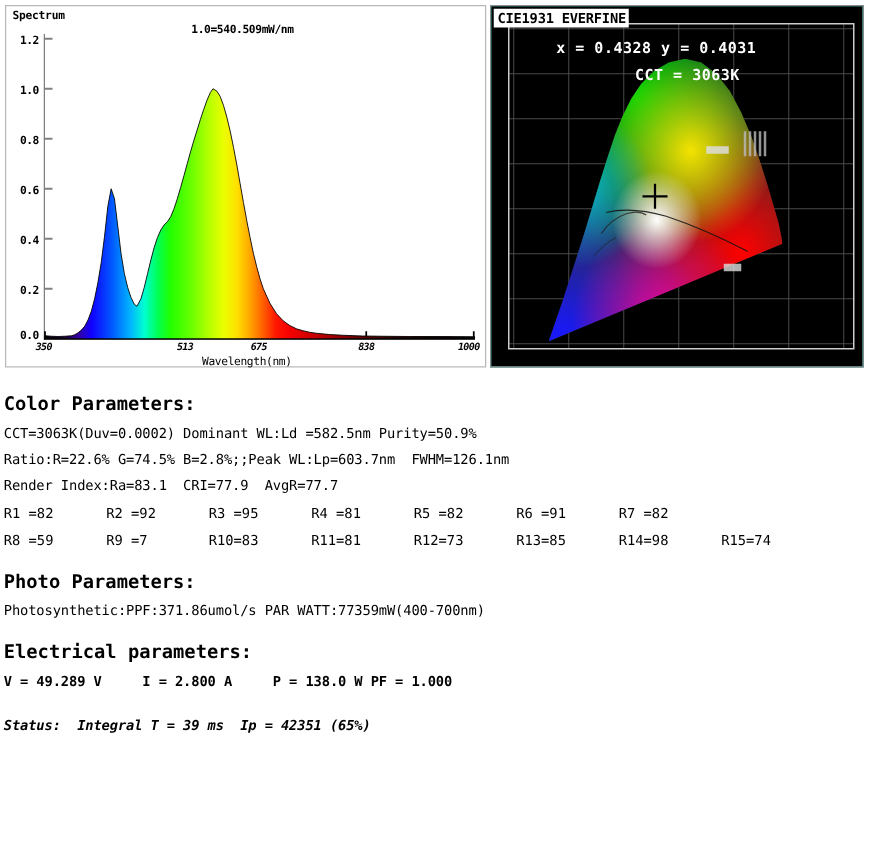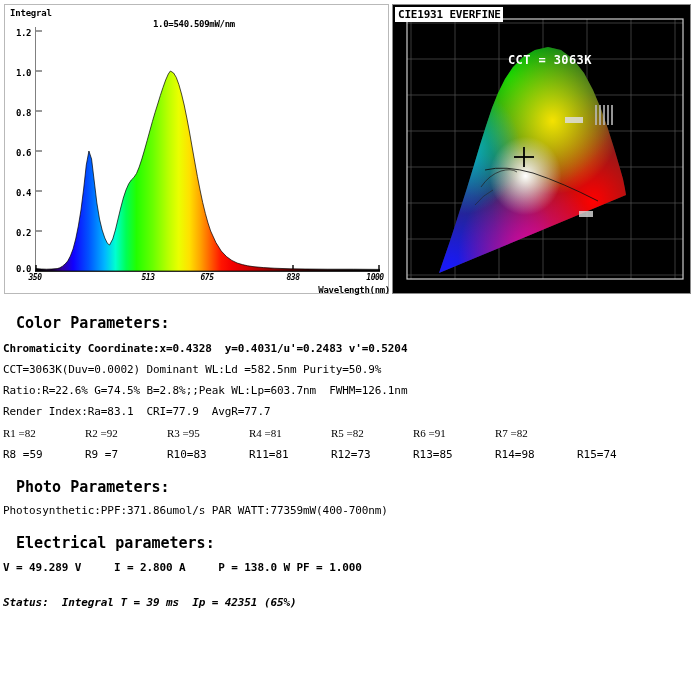--- a/index.html
+++ b/index.html
@@ -66,23 +66,23 @@
     font-size: 8px;
     font-weight: bold;
     text-align: center;
     letter-spacing: -0.5px;
     top: 268px;
     font-style: italic;
   }
   #xaxis-title {
     position: absolute;
     top: 280px; left: 0; width: 385px;
-    text-align: right;
+    text-align: center;
     font-size: 9px;
-    font-weight: bold;
+    font-weight: normal;
     letter-spacing: -0.3px;
   }
 
   
   #cie-panel {
     position: absolute;
     left: 392px; top: 4px;
     width: 299px; height: 290px;
     background: #0f766e;
     border: 1px solid #8a8a8a;
@@ -125,21 +125,21 @@
   #report {
     position: absolute;
     left: 0; top: 300px;
     width: 695px;
   }
   .section-heading {
     font-size: 15px;
     font-weight: bold;
     letter-spacing: 0px;
     margin: 0;
-    padding: 0 0 0 16px;
+    padding: 0 0 0 3px;
   }
   .line {
     font-size: 11px;
     font-weight: bold;
     letter-spacing: -0.1px;
     white-space: pre;
     padding-left: 3px;
     margin: 0;
   }
   .line-normal {
@@ -171,21 +171,21 @@
     width: 82px;
     flex: 0 0 82px;
   }
 </style>
 </head>
 <body>
 
 <div id="top-panels">
 
   <div id="spectrum-panel">
-    <div id="spectrum-title">Integral</div>
+    <div id="spectrum-title">Spectrum</div>
     <div id="spectrum-scale-note">1.0=540.509mW/nm</div>
 
     <div class="ytick-label" style="left:0px; top:23px;">1.2</div>
     <div class="ytick-label" style="left:0px; top:63px;">1.0</div>
     <div class="ytick-label" style="left:0px; top:103px;">0.8</div>
     <div class="ytick-label" style="left:0px; top:143px;">0.6</div>
     <div class="ytick-label" style="left:0px; top:183px;">0.4</div>
     <div class="ytick-label" style="left:0px; top:223px;">0.2</div>
     <div class="ytick-label" style="left:0px; top:259px;">0.0</div>
 
@@ -341,37 +341,37 @@
       <g fill="#bbbbbb" opacity="0.8">
         <rect x="202" y="100" width="2" height="20"></rect>
         <rect x="206" y="100" width="2" height="20"></rect>
         <rect x="210" y="100" width="2" height="20"></rect>
         <rect x="214" y="100" width="2" height="20"></rect>
         <rect x="218" y="100" width="2" height="20"></rect>
       </g>
     </svg>
 
     <div id="cie-title-box">CIE1931 EVERFINE</div>
+    <div id="cie-xy-readout">x = 0.4328 y = 0.4031</div>
     <div id="cie-cct-readout">CCT = 3063K</div>
   </div>
 </div>
 
 <div id="report">
 
   <div class="section-heading" style="margin-top:14px;">Color Parameters:</div>
 
-  <div class="line" style="margin-top:10px;">Chromaticity Coordinate:x=0.4328  y=0.4031/u'=0.2483 v'=0.5204</div>
 
   <div class="line-normal" style="margin-top:8px;">CCT=3063K(Duv=0.0002) Dominant WL:Ld =582.5nm Purity=50.9%</div>
 
   <div class="line-normal" style="margin-top:8px;">Ratio:R=22.6% G=74.5% B=2.8%;;Peak WL:Lp=603.7nm  FWHM=126.1nm</div>
 
   <div class="line-normal" style="margin-top:8px;">Render Index:Ra=83.1  CRI=77.9  AvgR=77.7</div>
 
-  <div class="cri-row" style="margin-top:9px;font-family:Liberation Serif, serif;">
+  <div class="cri-row" style="margin-top:9px;">
     <span class="cri-cell">R1 =82</span>
     <span class="cri-cell">R2 =92</span>
     <span class="cri-cell">R3 =95</span>
     <span class="cri-cell">R4 =81</span>
     <span class="cri-cell">R5 =82</span>
     <span class="cri-cell">R6 =91</span>
     <span class="cri-cell">R7 =82</span>
   </div>
 
   <div class="cri-row" style="margin-top:9px;">

